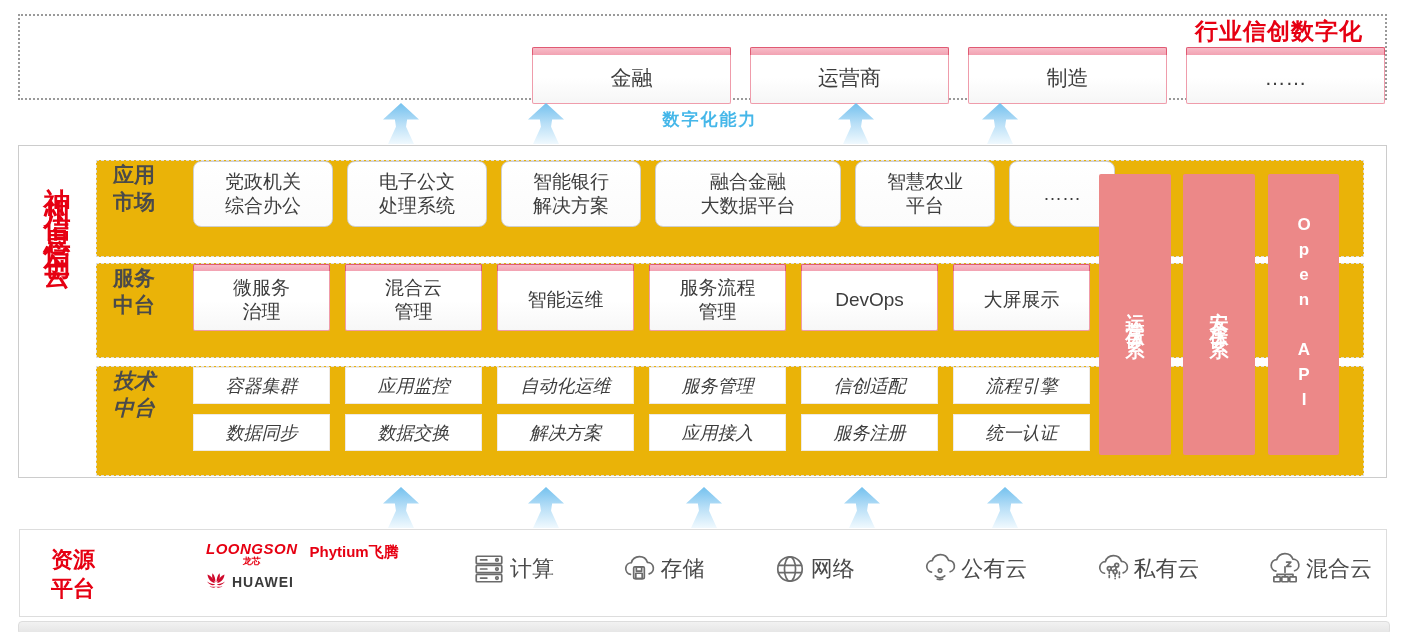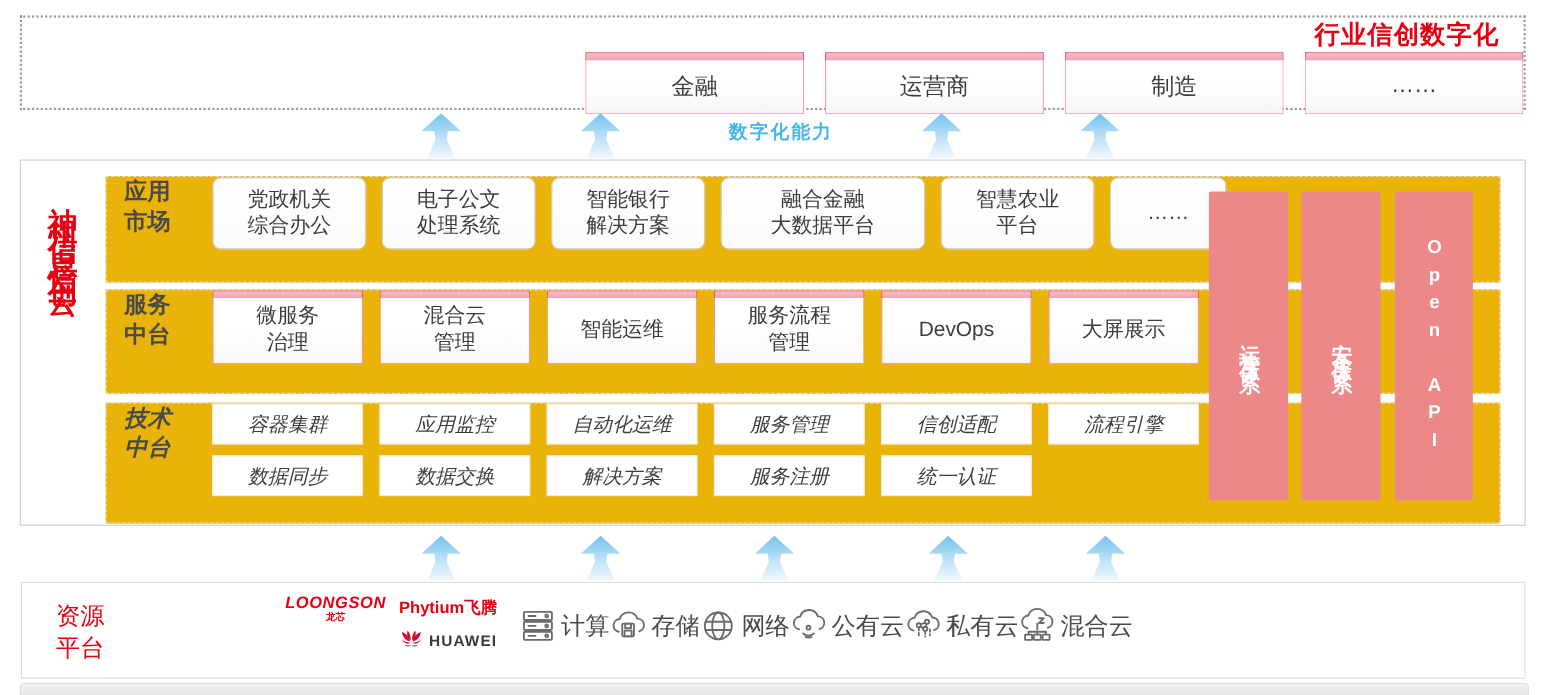--- a/index.html
+++ b/index.html
@@ -61,30 +61,30 @@
   .pillar-1 { left:1080px; width:72px; }
   .pillar-2 { left:1164px; width:72px; }
   .pillar-3 { left:1249px; width:71px; font-size:17px; letter-spacing:6px; }
 
   
   .bottom-arrows { position:absolute; left:0; top:484px; width:1402px; height:45px; }
 
   
   .resource-box { position:absolute; left:19px; top:529px; width:1368px; height:88px;
     background:#fff; border:1px solid #ddd; }
-  .res-label { position:absolute; left:31px; top:16px; font-size:22px; font-weight:normal; color:#e60012; line-height:1.3; }
-  .vendors { position:absolute; left:210px; top:10px; width:222px; display:flex; flex-direction:column; align-items:flex-end; }
+  .res-label { position:absolute; left:31px; top:16px; font-size:22px; font-weight:bold; color:#e60012; line-height:1.3; }
+  .vendors { position:absolute; left:186px; top:10px; width:222px; display:flex; flex-direction:column; align-items:flex-start; }
   .vendor-row1 { display:flex; align-items:flex-start; gap:12px; }
   .loongson { text-align:center; }
   .loongson-en { font-size:15px; font-weight:bold; font-style:italic; color:#e60012; letter-spacing:0.5px; }
   .loongson-cn { font-size:9px; font-weight:bold; color:#e60012; margin-top:-2px; }
   .phytium { font-size:15px; font-weight:bold; color:#e60012; margin-top:3px; }
   .huawei { display:flex; align-items:center; gap:6px; margin-top:4px; }
   .huawei-text { font-size:14px; font-weight:bold; color:#3a3a3a; letter-spacing:1px; }
-  .res-items { position:absolute; left:452px; top:22px; width:900px; display:flex; }
+  .res-items { position:absolute; left:452px; top:22px; width:900px; display:flex; justify-content:space-between; }
   .res-item { display:flex; align-items:center; gap:4px; }
   .res-item .ricon { width:34px; height:34px; }
   .res-item .rlabel { font-size:22px; color:#4a4a4a; }
   .ricon svg { width:100%; height:100%; stroke:#6b6b6b; fill:none; stroke-width:1.6; stroke-linecap:round; stroke-linejoin:round; }
 
   
   .footer-bar { position:absolute; left:18px; top:621px; width:1372px; height:14px;
     background:linear-gradient(#f2f2f2,#e4e4e4); border:1px solid #ddd; border-radius:4px; }
 </style>
 </head>
@@ -175,20 +175,21 @@
         <div class="tech-grid">
           <div class="techbox">容器集群</div>
           <div class="techbox">应用监控</div>
           <div class="techbox">自动化运维</div>
           <div class="techbox">服务管理</div>
           <div class="techbox">信创适配</div>
           <div class="techbox">流程引擎</div>
           <div class="techbox">数据同步</div>
           <div class="techbox">数据交换</div>
           <div class="techbox">解决方案</div>
+          <div class="techbox">应用接入</div>
           <div class="techbox">服务注册</div>
           <div class="techbox">统一认证</div>
         </div>
       </div>
     </div>
 
     <div class="pillar pillar-1">运营体系</div>
     <div class="pillar pillar-2">安全体系</div>
     <div class="pillar pillar-3">Open API</div>
   </div>

